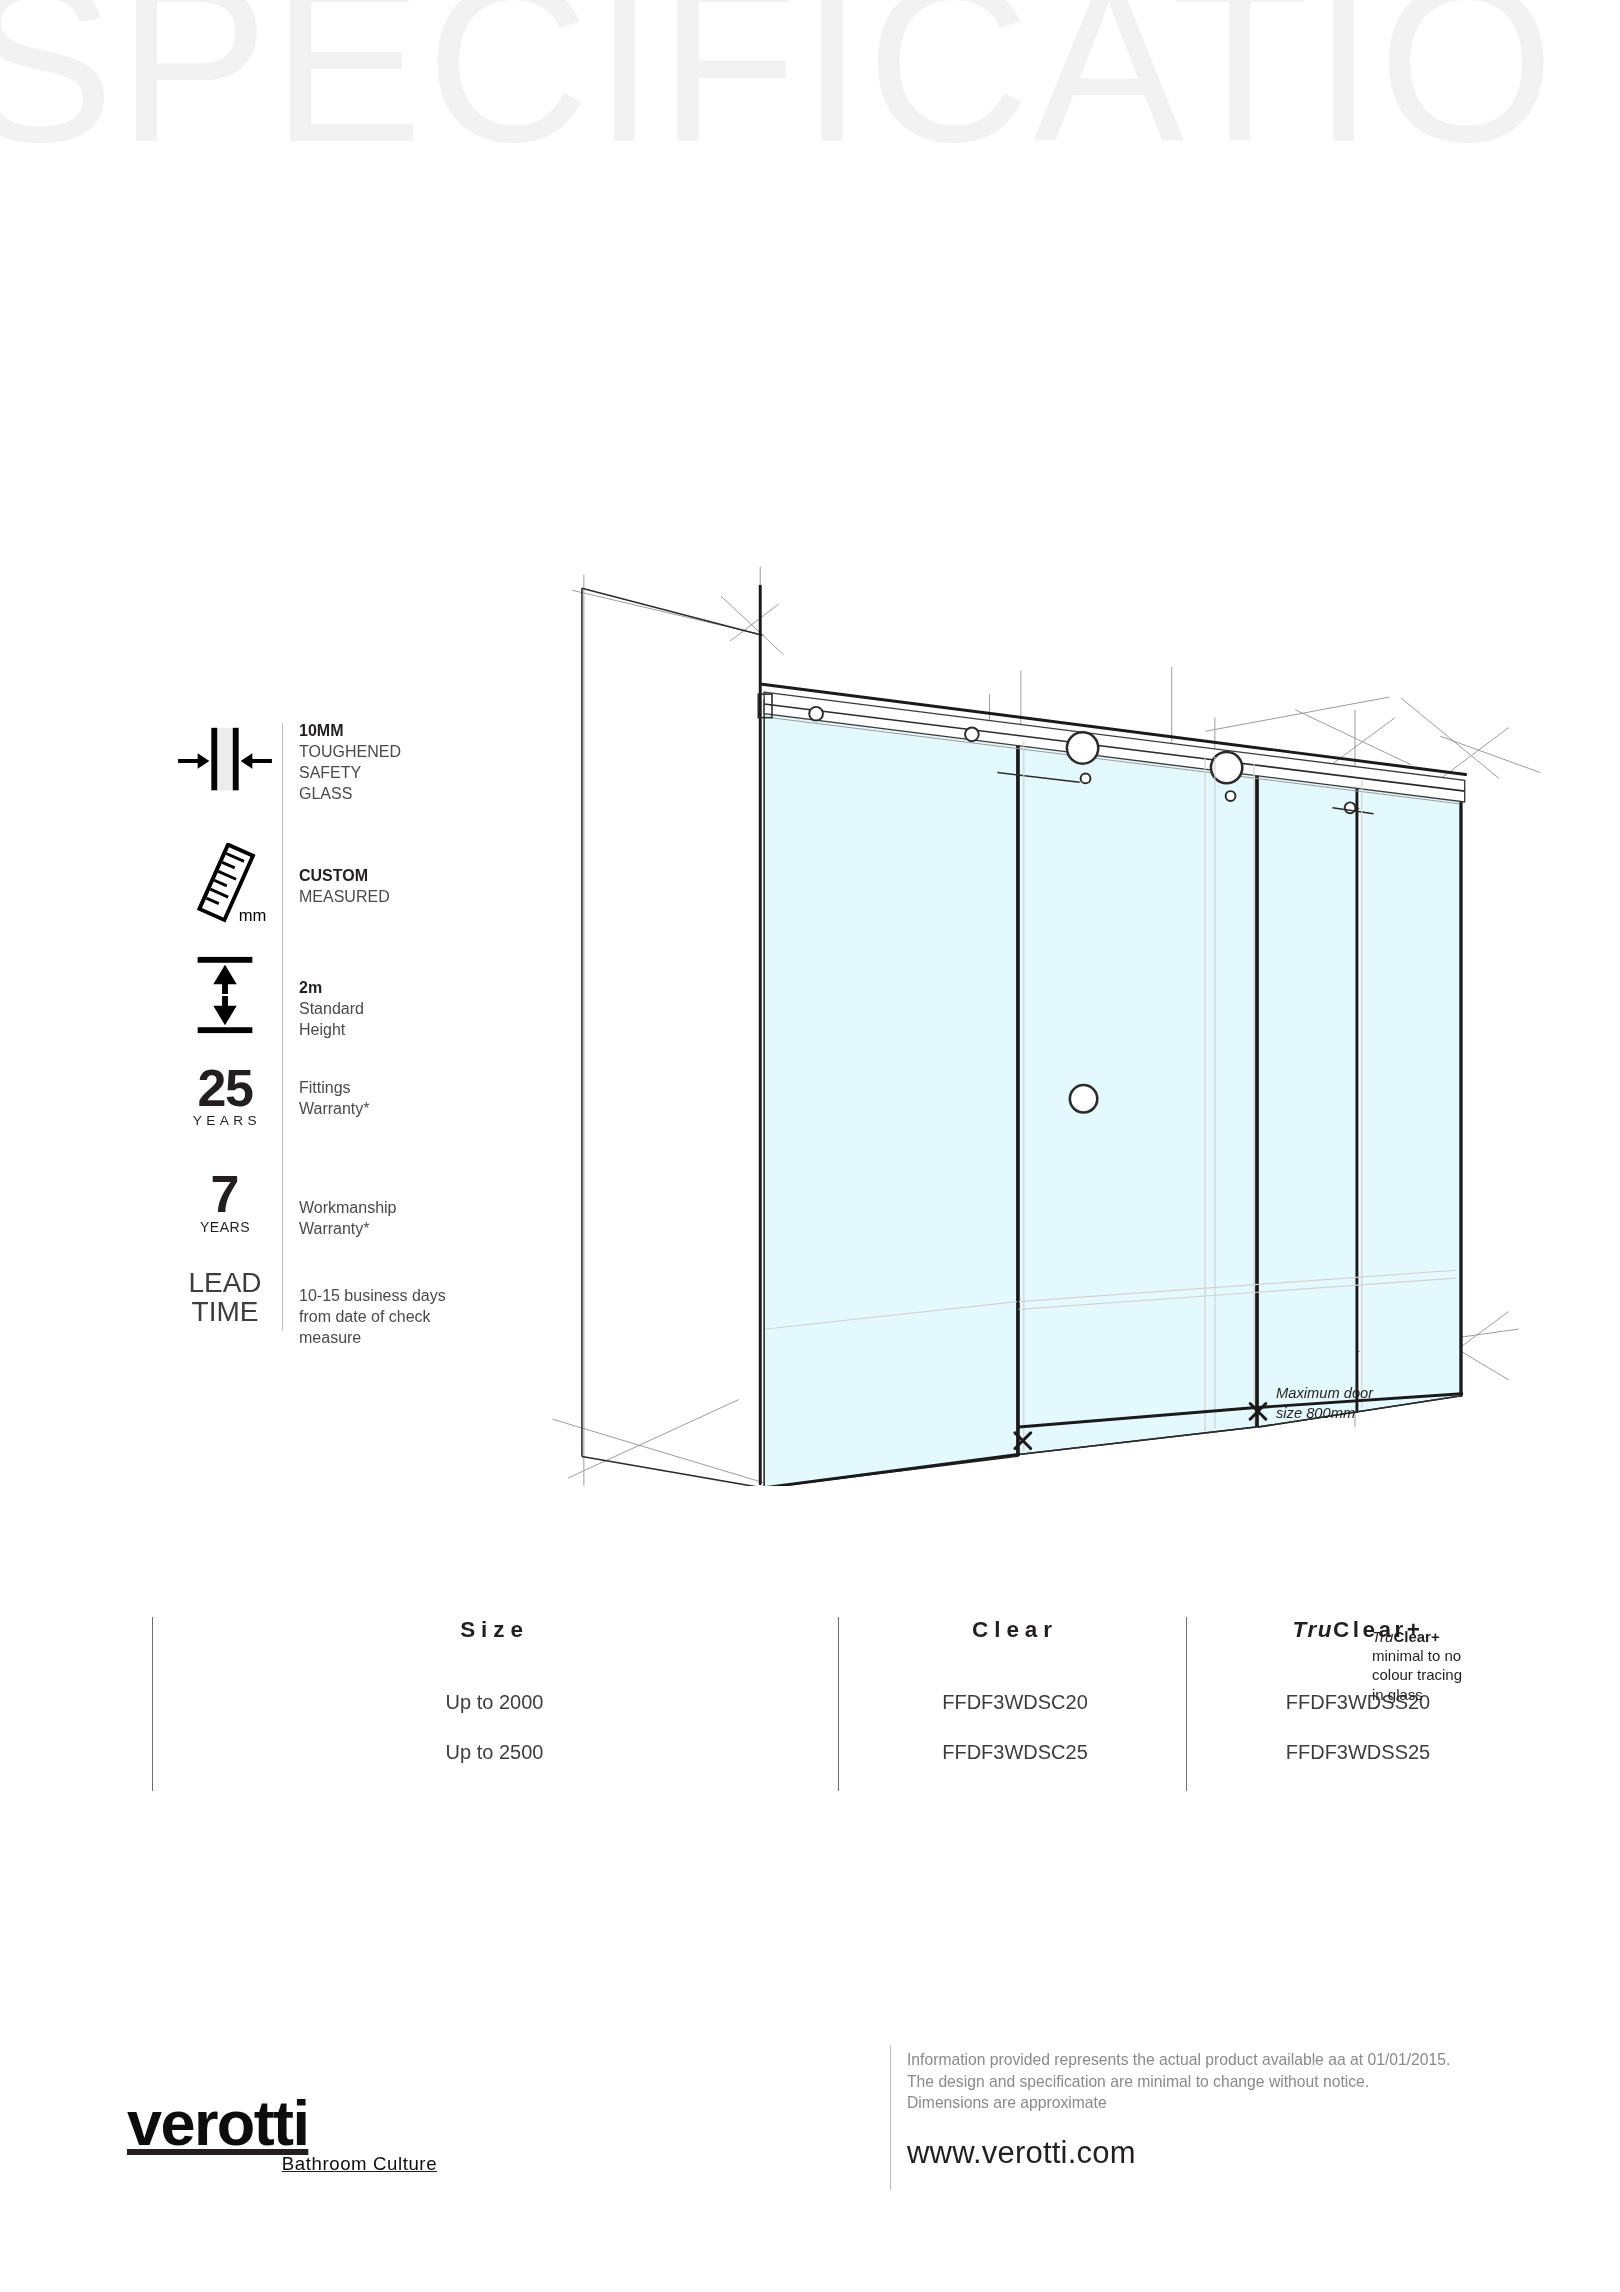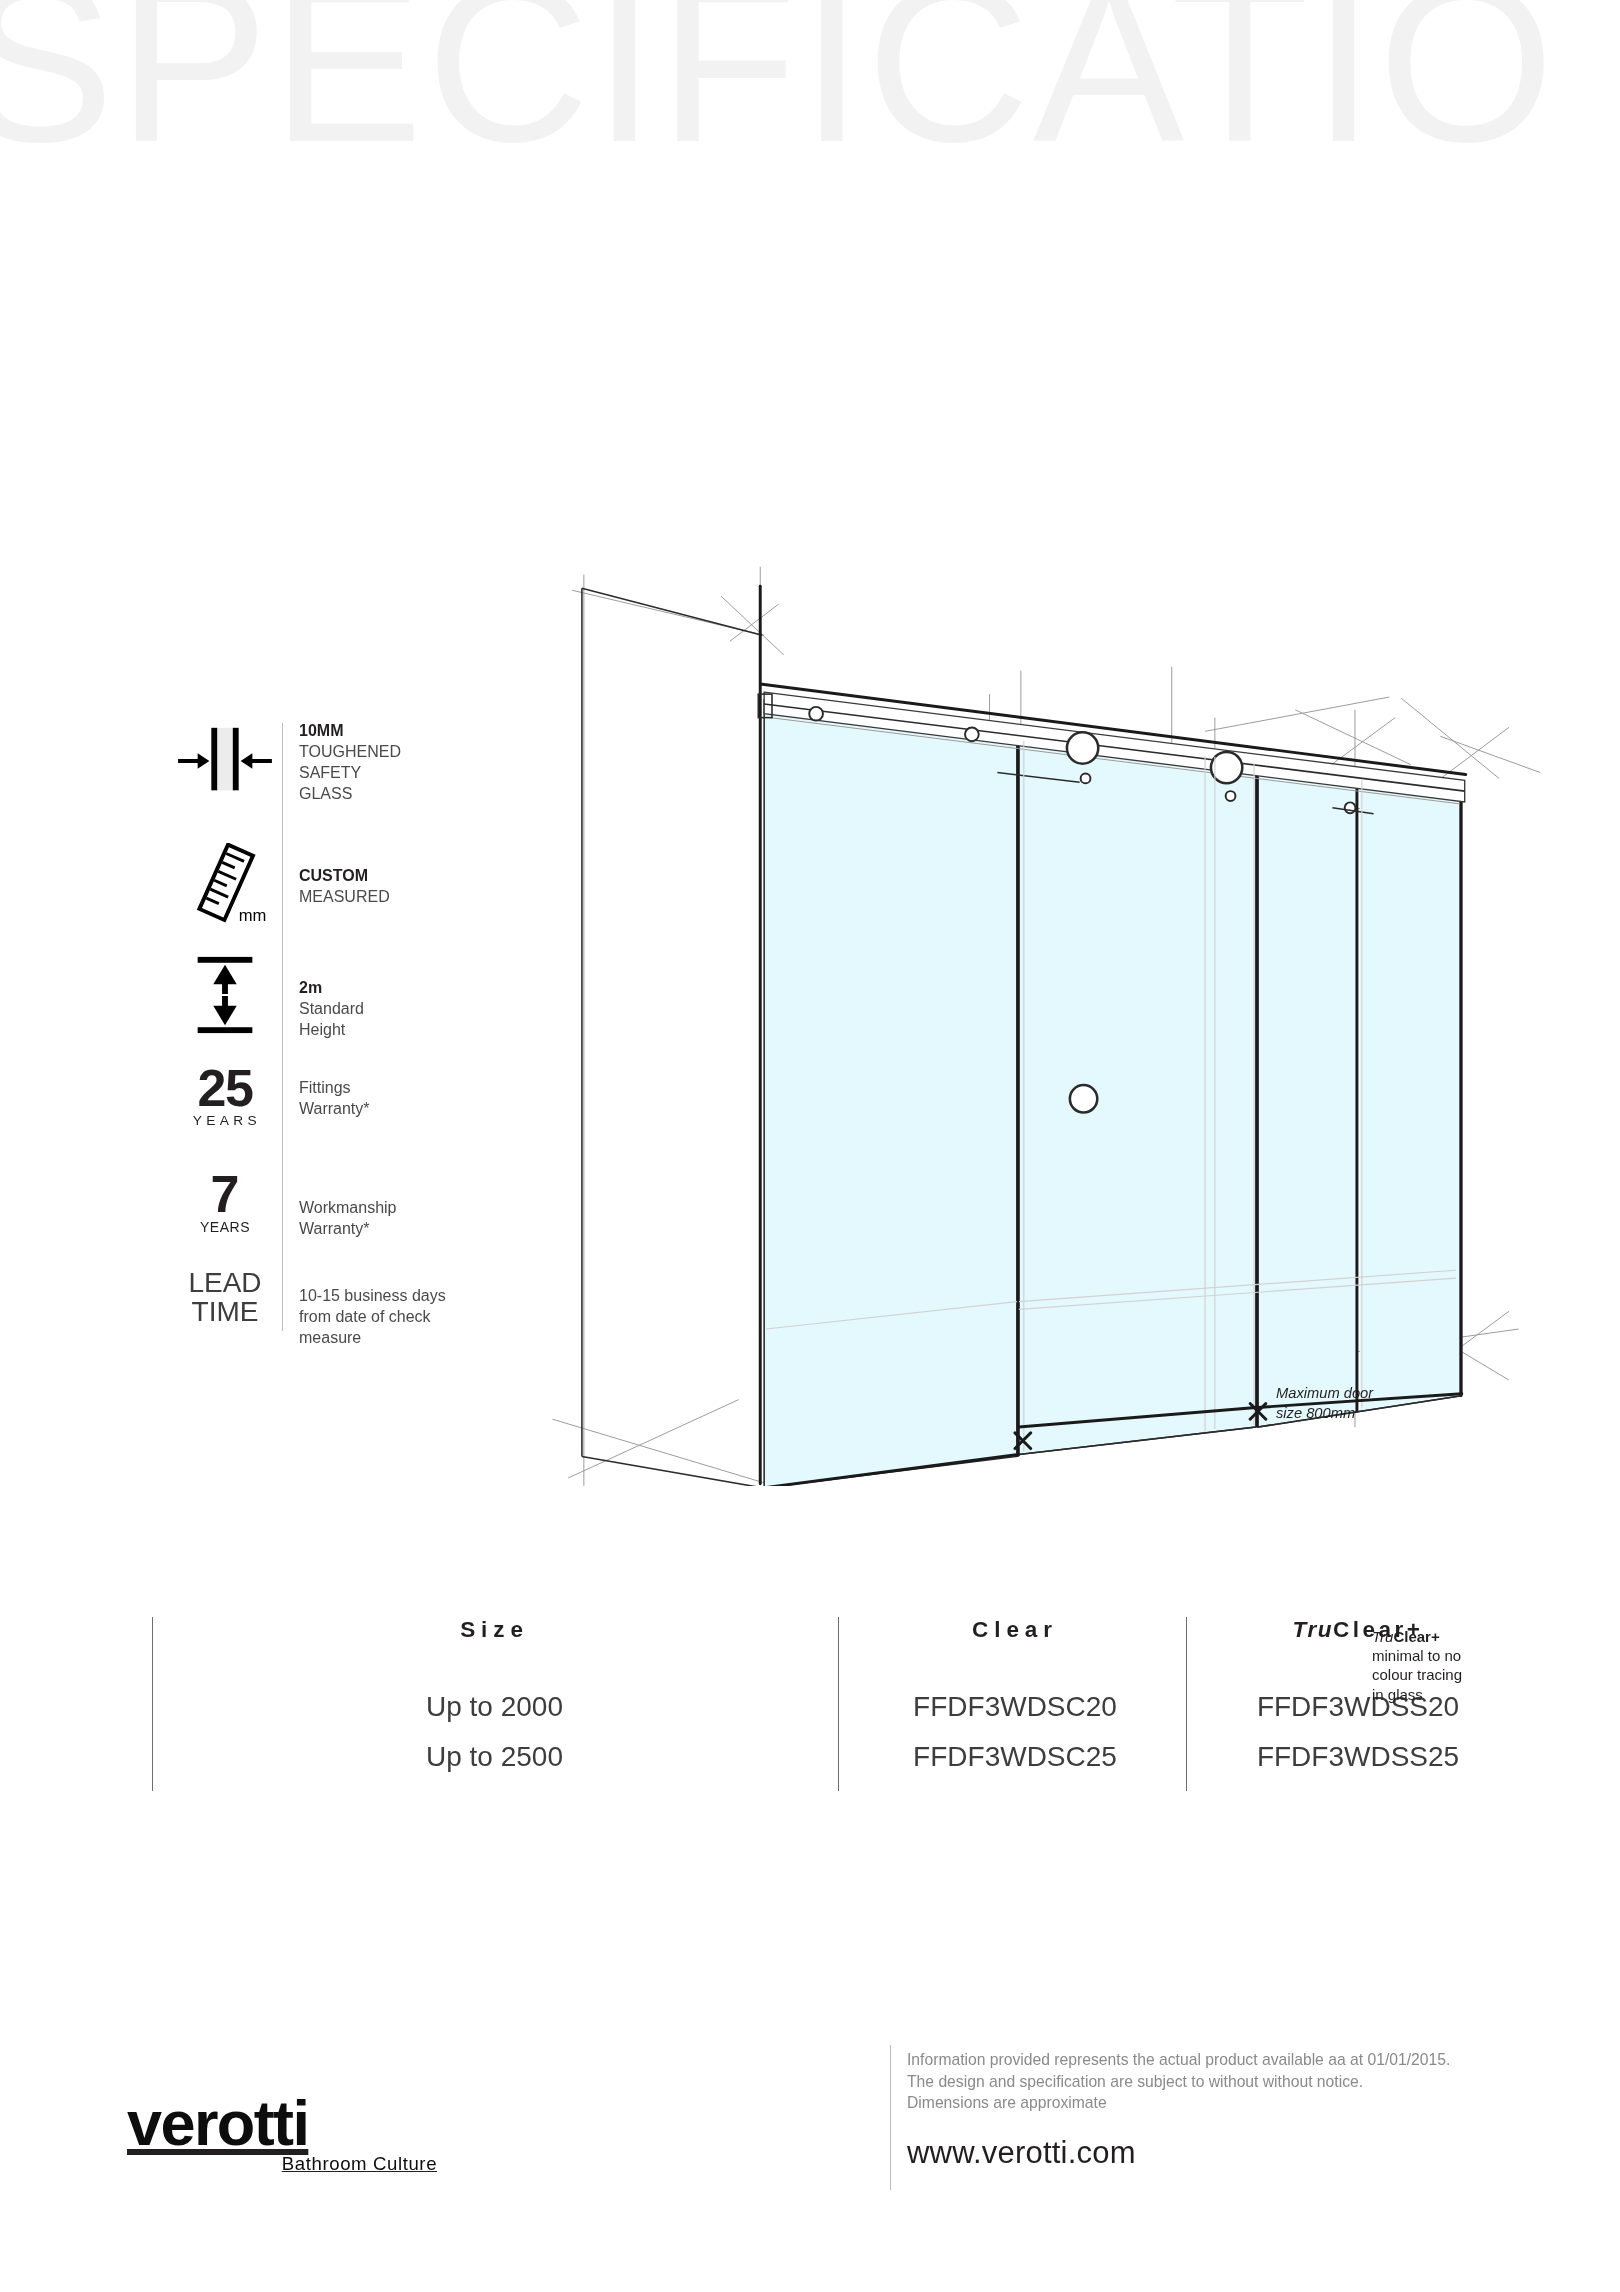--- a/index.html
+++ b/index.html
@@ -199,21 +199,21 @@
     font-weight: 700;
     letter-spacing: 3.5px;
     color: #231f20;
     text-align: center;
   }
   .col-head .tru {
     font-style: italic;
     letter-spacing: 1.5px;
   }
   .cell {
-    font-size: 28px;
+    font-size: 20px;
     color: #3d3d3d;
     text-align: center;
     font-weight: 400;
   }
   .col-size { left: 78px; width: 529px; }
   .col-clear { left: 706px; width: 314px; }
   .col-tru { left: 1049px; width: 314px; }
   .col-size .col-head { letter-spacing: 5.9px; }
   .col-clear .col-head { letter-spacing: 5.9px; }
 
@@ -558,21 +558,21 @@
   <div class="tru-note">
     <div class="n-head"><span class="tru-i">Tru</span><span>Clear+</span></div>
     <div>minimal to no</div>
     <div>colour tracing</div>
     <div>in glass</div>
   </div>
 
   <div class="footer-rule"></div>
   <div class="footer-note">
     <div>Information provided represents the actual product available aa at 01/01/2015.</div>
-    <div>The design and specification are subject to without without notice.</div>
+    <div>The design and specification are minimal to change without notice.</div>
     <div>Dimensions are approximate</div>
   </div>
   <div class="footer-url">www.verotti.com</div>
 
   <div class="logo">
     <div class="logo-word">verotti</div>
     <div class="logo-tag">Bathroom Culture</div>
   </div>
 
 </div>

